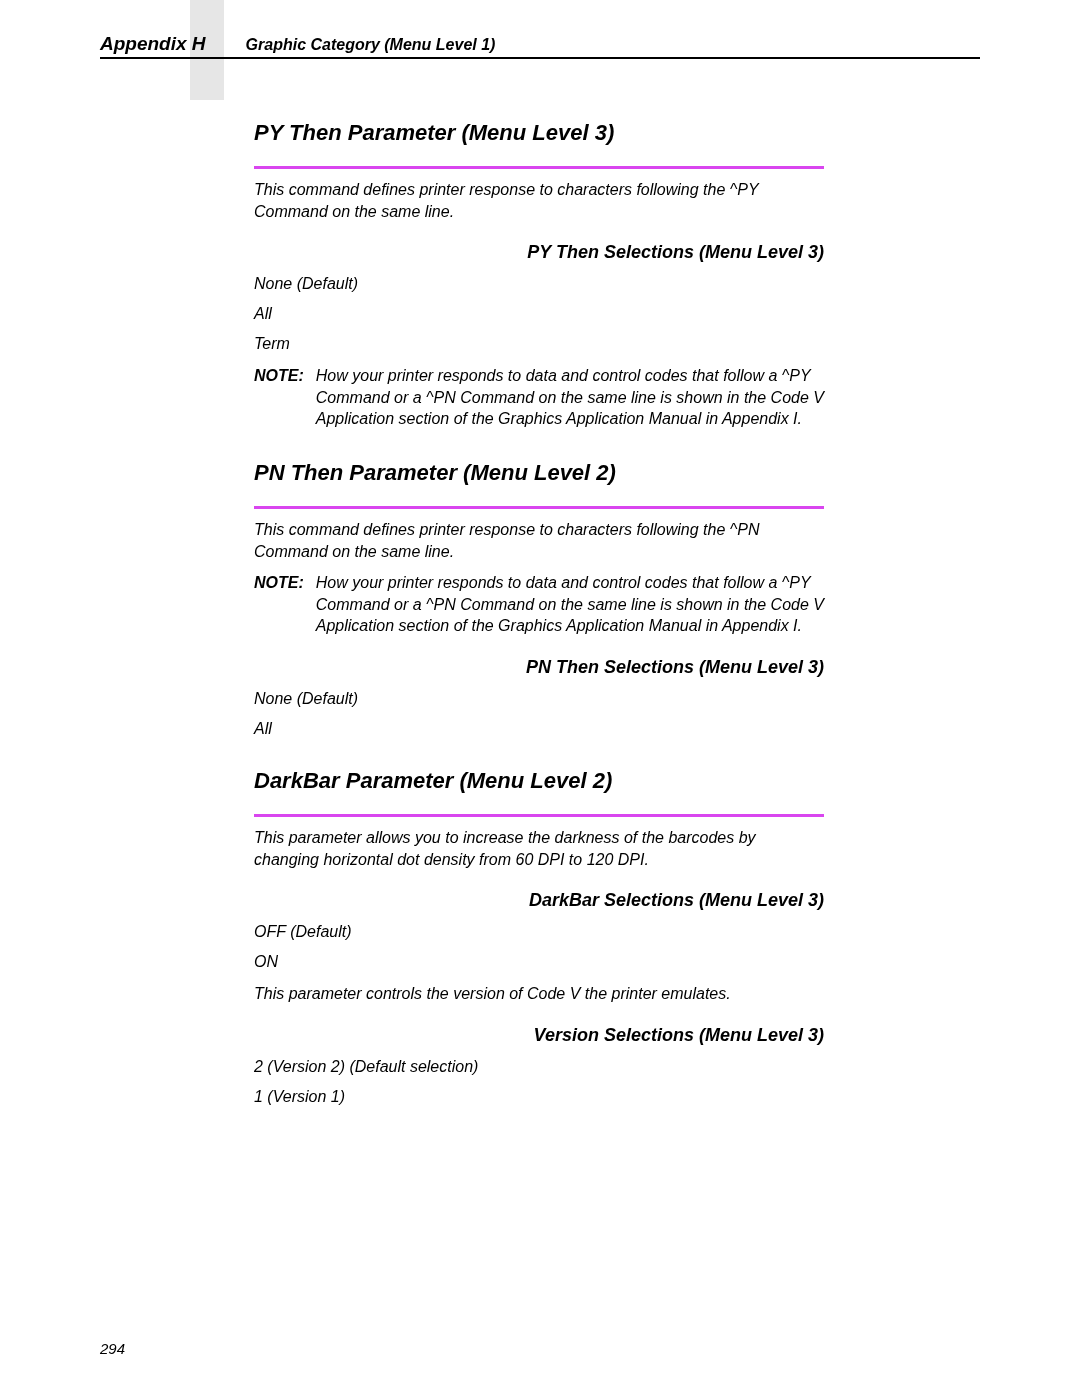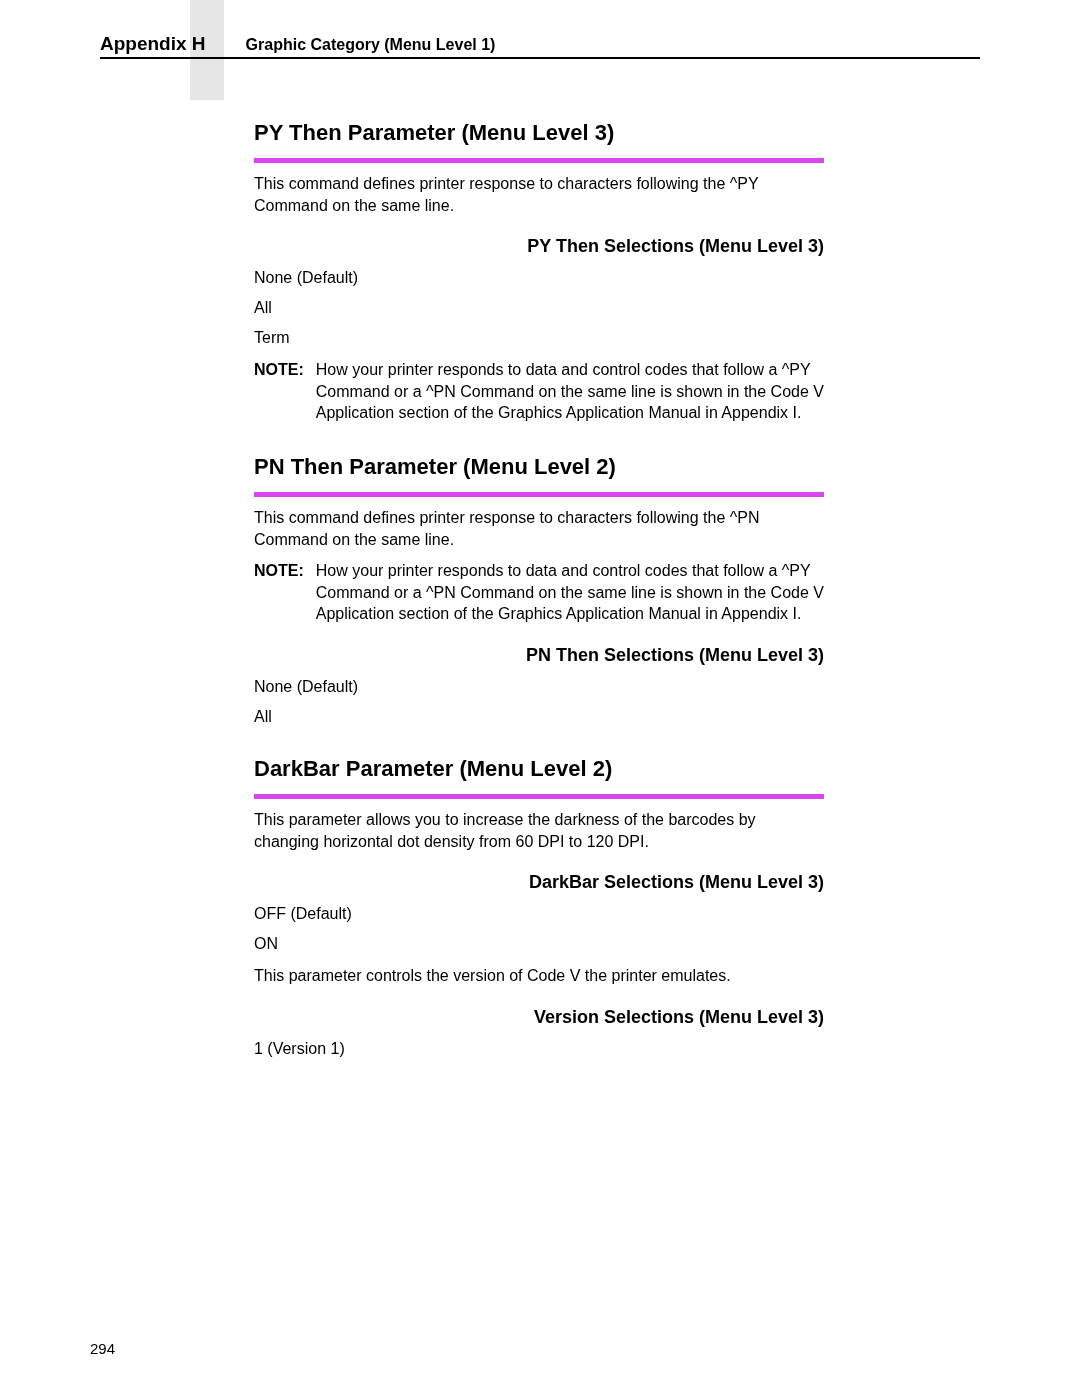--- a/index.html
+++ b/index.html
@@ -8,20 +8,21 @@
     background: #fff;
     font-family: Arial, Helvetica, sans-serif;
     color: #000;
     width: 1080px;
   }
   .page {
     position: relative;
     width: 1080px;
     height: 1397px;
     box-sizing: border-box;
+    font-style: italic;
   }
   .grey-band {
     position: absolute;
     left: 190px;
     top: 0;
     width: 34px;
     height: 100px;
     background: #e6e6e6;
   }
   .header-row {
@@ -48,22 +49,22 @@
   .content {
     position: absolute;
     left: 254px;
     right: 256px;
     top: 120px;
   }
   h2.section {
     font-size: 22px;
     font-weight: bold;
     margin: 30px 0 4px 0;
-    border-bottom: 5px solid #d946ef;
-    padding-bottom: 12px;
+    border-bottom: 3px solid #d946ef;
+    padding-bottom: 20px;
   }
   h2.section.first {
     margin-top: 0;
   }
   h3.subsection {
     font-size: 18px;
     font-weight: bold;
     margin: 20px 0 6px 0;
     text-align: right;
   }
@@ -85,21 +86,21 @@
   .note-label {
     font-weight: bold;
     flex: 0 0 auto;
     margin-right: 12px;
   }
   .note-text {
     flex: 1 1 auto;
   }
   .page-number {
     position: absolute;
-    left: 90px;
+    left: 100px;
     bottom: 40px;
     font-size: 15px;
   }
 </style>
 </head>
 <body>
 
 <div class="page">
   <div class="grey-band"></div>
 
@@ -132,18 +133,19 @@
     <div class="opt">All</div>
 
     <h2 class="section">DarkBar Parameter (Menu Level 2)</h2>
     <p class="body">This parameter allows you to increase the darkness of the barcodes by changing horizontal dot density from 60 DPI to 120 DPI.</p>
     <h3 class="subsection">DarkBar Selections (Menu Level 3)</h3>
     <div class="opt">OFF (Default)</div>
     <div class="opt">ON</div>
 
     <p class="body">This parameter controls the version of Code V the printer emulates.</p>
     <h3 class="subsection">Version Selections (Menu Level 3)</h3>
+    <div class="opt">2 (Version 2) (Default selection)</div>
     <div class="opt">1 (Version 1)</div>
 
   </div>
 
   <div class="page-number">294</div>
 </div>
 
 </body></html>

